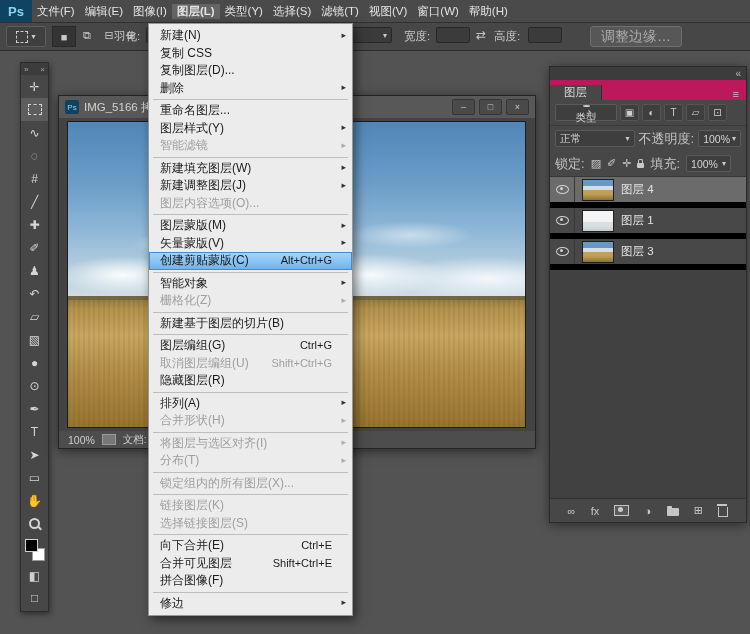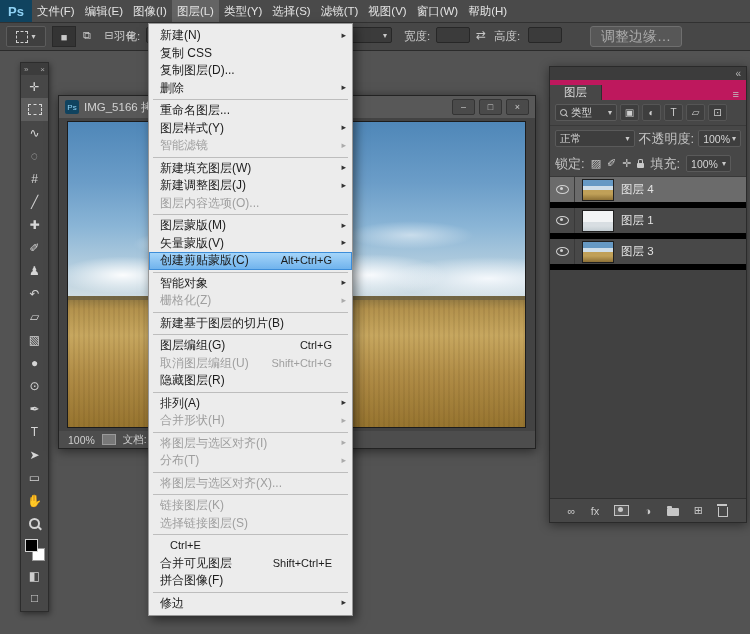--- a/index.html
+++ b/index.html
@@ -4,23 +4,23 @@
 <style>
   html,body{margin:0;padding:0;background:#535353;}
   .stage{position:relative;width:750px;height:634px;overflow:hidden;
     font-family:"Liberation Sans","DejaVu Sans",sans-serif;background:#535353;}
 
   
   .menubar{position:absolute;left:0;top:0;right:0;height:22px;background:#4a4a4a;
     border-bottom:1px solid #313131;display:flex;align-items:stretch;z-index:50;}
   .ps-logo{width:32px;display:flex;align-items:center;justify-content:center;
     background:#10435f;color:#8fd2f4;font-weight:bold;font-size:13px;}
-  .menubar-items{display:flex;}
+  .menubar-items{display:flex;align-items:center;}
   .menubar-item{padding:0 5px;display:flex;align-items:center;font-size:11.5px;color:#e3e3e3;cursor:default;}
-  .menubar-item.active{background:#646464;}
+  .menubar-item.active{background:#646464;font-weight:bold;}
 
   
   .options-bar{position:absolute;left:0;top:22px;right:0;height:28px;background:#474747;
     border-bottom:1px solid #2b2b2b;z-index:10;}
   .ob-preset{position:absolute;left:6px;top:4px;width:38px;height:19px;background:#3f3f3f;
     border:1px solid #5c5c5c;border-radius:2px;display:flex;align-items:center;justify-content:center;gap:3px;}
   .dashed-sq{width:10px;height:10px;border:1px dashed #cfcfcf;display:inline-block;}
   .caret{font-size:8px;color:#c9c9c9;}
   .ob-bool{position:absolute;left:52px;top:4px;display:flex;}
   .bool-btn{width:22px;height:19px;display:flex;align-items:center;justify-content:center;color:#c9c9c9;font-size:11px;}
@@ -83,21 +83,21 @@
   .layers-panel{position:absolute;left:549px;top:66px;width:198px;height:457px;background:#474747;
     border:1px solid #2a2a2a;box-shadow:0 2px 10px rgba(0,0,0,.45);z-index:6;display:flex;flex-direction:column;box-sizing:border-box;}
   .panel-collapse{height:13px;background:#3c3c3c;display:flex;justify-content:flex-end;align-items:center;
     padding:0 5px;color:#b5b5b5;font-size:10px;line-height:13px;}
   .panel-tabs{height:20px;background:#be185d;display:flex;align-items:flex-end;}
   .panel-tab{padding:0 14px;background:#474747;color:#d8d8d8;font-size:11.5px;display:flex;align-items:center;
     border-right:1px solid #2e2e2e;}
   .panel-menu-icon{margin-left:auto;color:#c2c2c2;font-size:11px;display:flex;align-items:center;padding:0 7px;}
   .filter-row{height:25px;display:flex;align-items:center;padding:0 5px;gap:3px;border-bottom:1px solid #3a3a3a;}
   .kind-dropdown{width:62px;height:17px;background:#3e3e3e;border:1px solid #5a5a5a;border-radius:2px;
-    display:flex;align-items:center;font-size:10.5px;color:#d5d5d5;padding:0 4px;gap:4px;box-sizing:border-box;}
+    display:flex;align-items:center;font-size:10.5px;color:#d5d5d5;padding:0 4px;gap:4px;box-sizing:border-box;flex-direction:column;}
   .kind-dropdown .lbl{flex:1;}
   .css-mag{width:5px;height:5px;border:1px solid #cfcfcf;border-radius:50%;position:relative;display:inline-block;}
   .css-mag::after{content:'';position:absolute;left:4px;top:5px;width:3px;height:1px;background:#cfcfcf;transform:rotate(45deg);}
   .filter-btn{width:19px;height:17px;background:#3e3e3e;border:1px solid #555;border-radius:2px;color:#cfcfcf;
     font-size:10px;display:flex;align-items:center;justify-content:center;box-sizing:border-box;}
   .blend-row{height:25px;display:flex;align-items:center;padding:0 5px;gap:4px;}
   .mini-drop{height:17px;background:#3e3e3e;border:1px solid #5a5a5a;border-radius:2px;display:flex;
     align-items:center;justify-content:space-between;font-size:10.5px;color:#d5d5d5;padding:0 4px;box-sizing:border-box;}
   .blend-drop{width:84px;}
   .small-label{font-size:13px;color:#c3c3c3;white-space:nowrap;}
@@ -465,31 +465,32 @@
       <div class="menu-item disabled">
         <span class="label">将图层与选区对齐(I)</span>
         <span class="arrow">▸</span>
       </div>
       <div class="menu-item disabled">
         <span class="label">分布(T)</span>
         <span class="arrow">▸</span>
       </div>
       <div class="menu-sep"></div>
       <div class="menu-item disabled">
-        <span class="label">将图层与选区对齐(X)...</span>
+        <span class="label">锁定组内的所有图层(X)...</span>
       </div>
       <div class="menu-sep"></div>
       <div class="menu-item disabled">
         <span class="label">链接图层(K)</span>
       </div>
       <div class="menu-item disabled">
         <span class="label">选择链接图层(S)</span>
       </div>
       <div class="menu-sep"></div>
       <div class="menu-item">
+        <span class="label">向下合并(E)</span>
         <span class="shortcut">Ctrl+E</span>
       </div>
       <div class="menu-item">
         <span class="label">合并可见图层</span>
         <span class="shortcut">Shift+Ctrl+E</span>
       </div>
       <div class="menu-item">
         <span class="label">拼合图像(F)</span>
       </div>
       <div class="menu-sep"></div>

